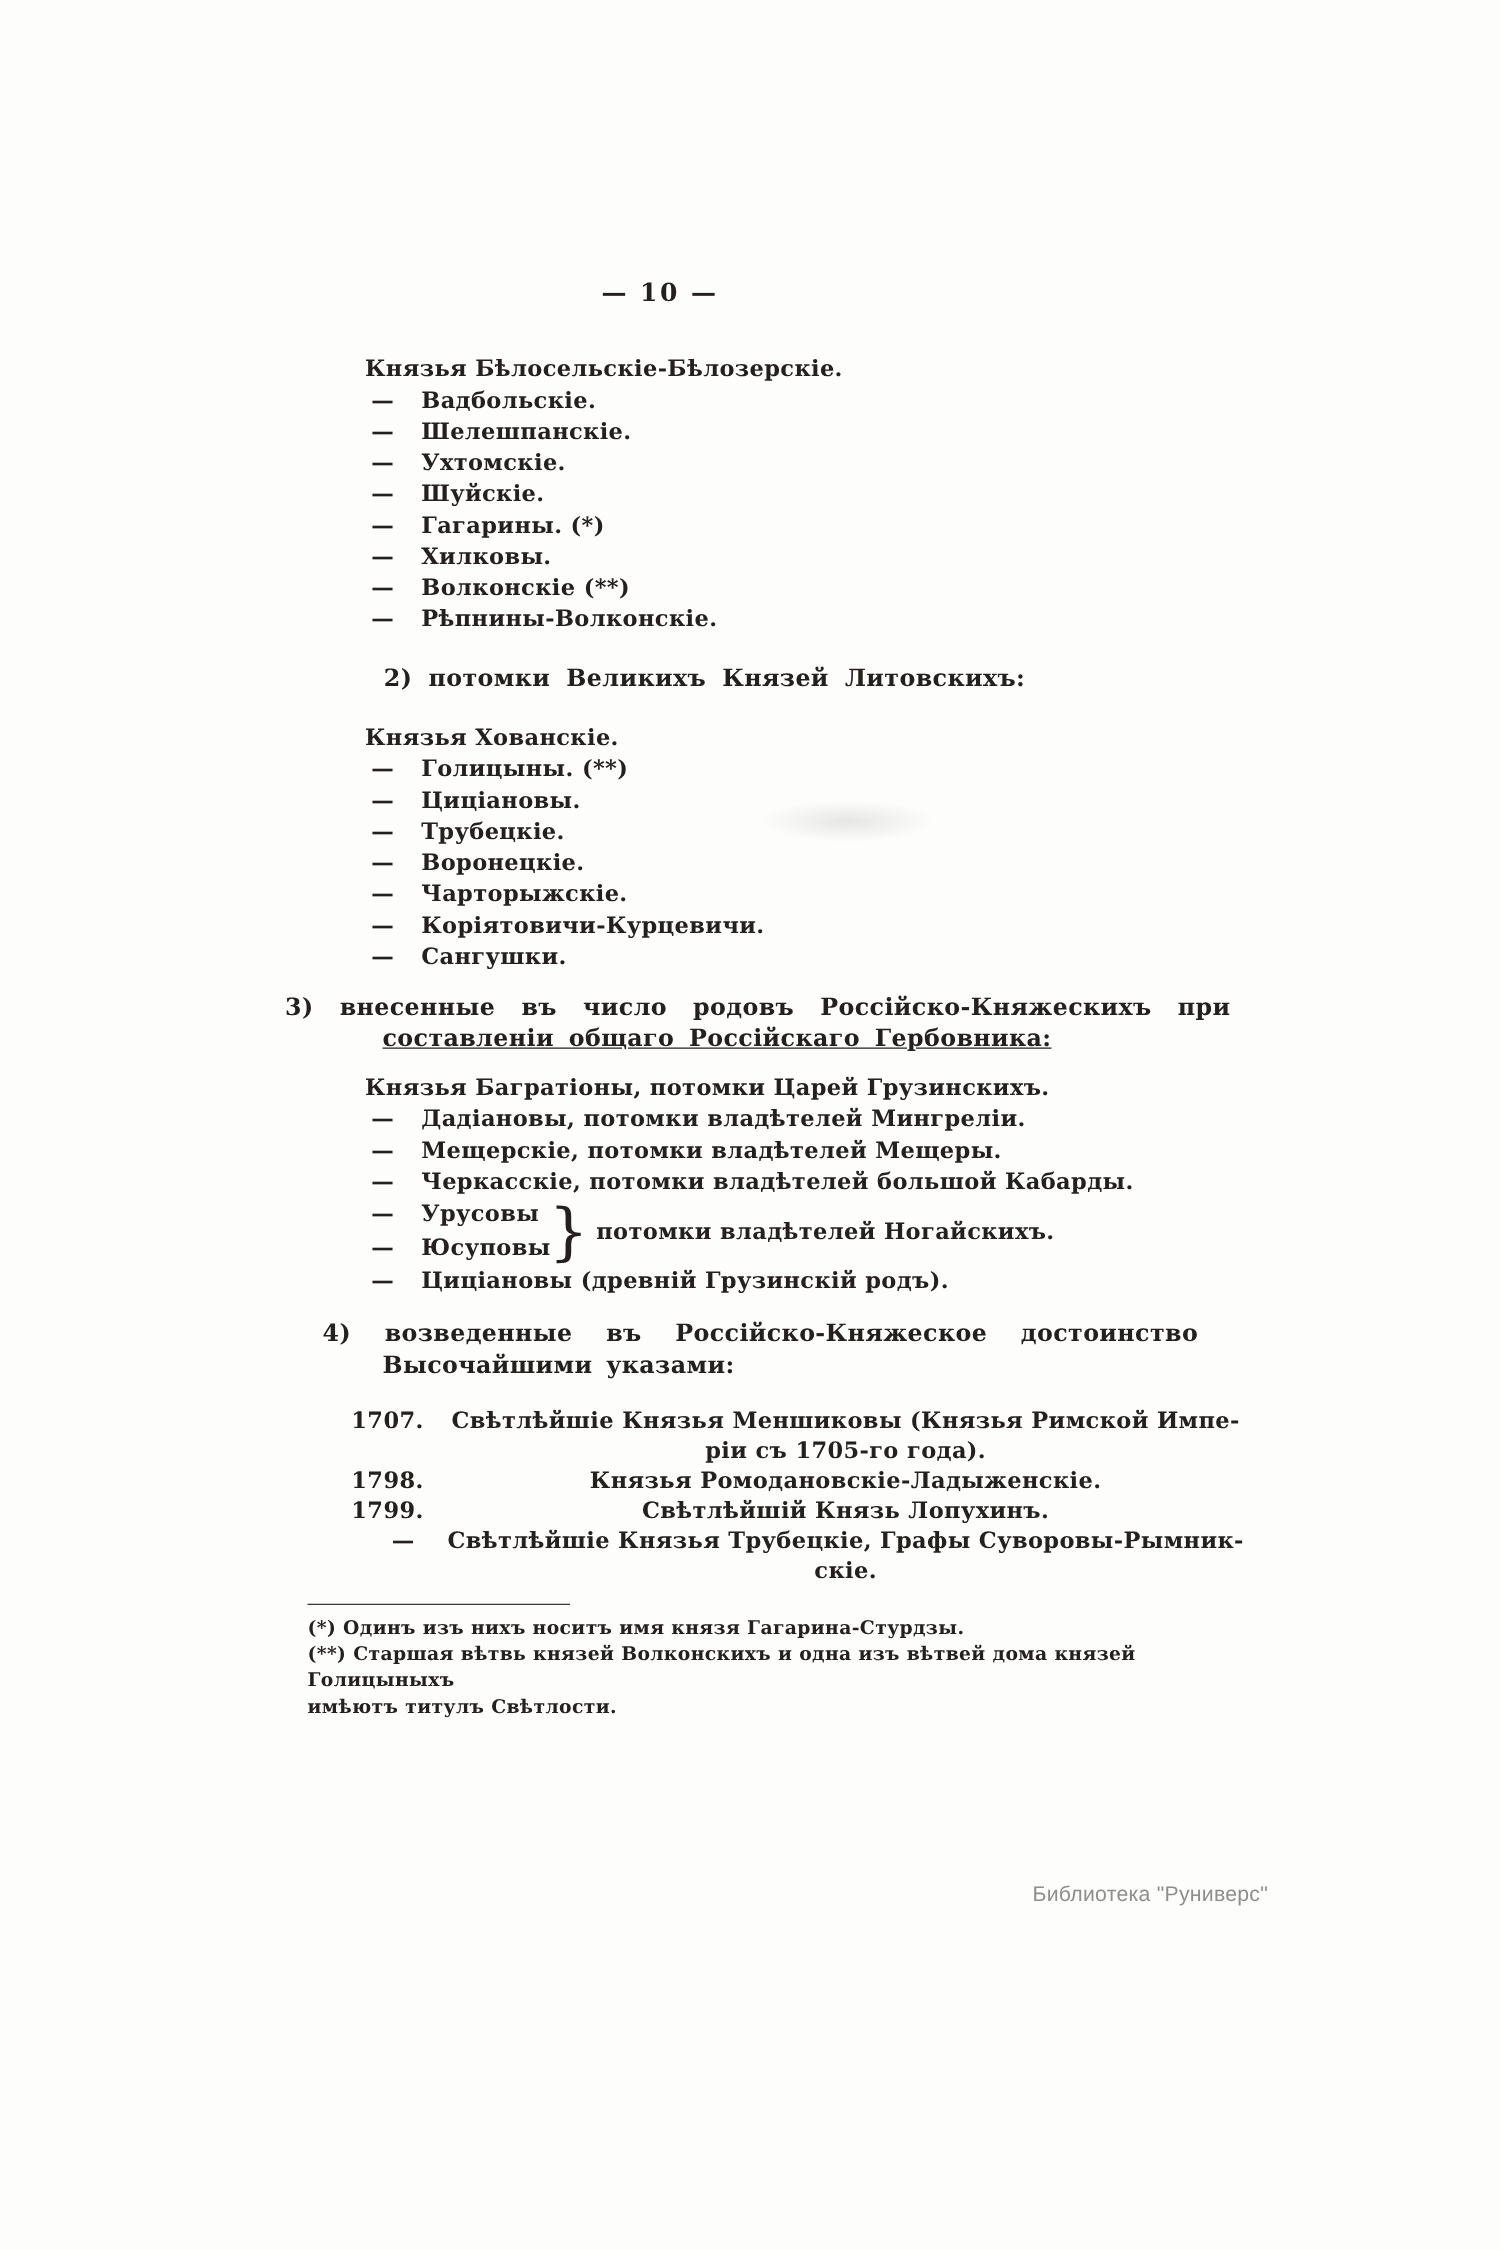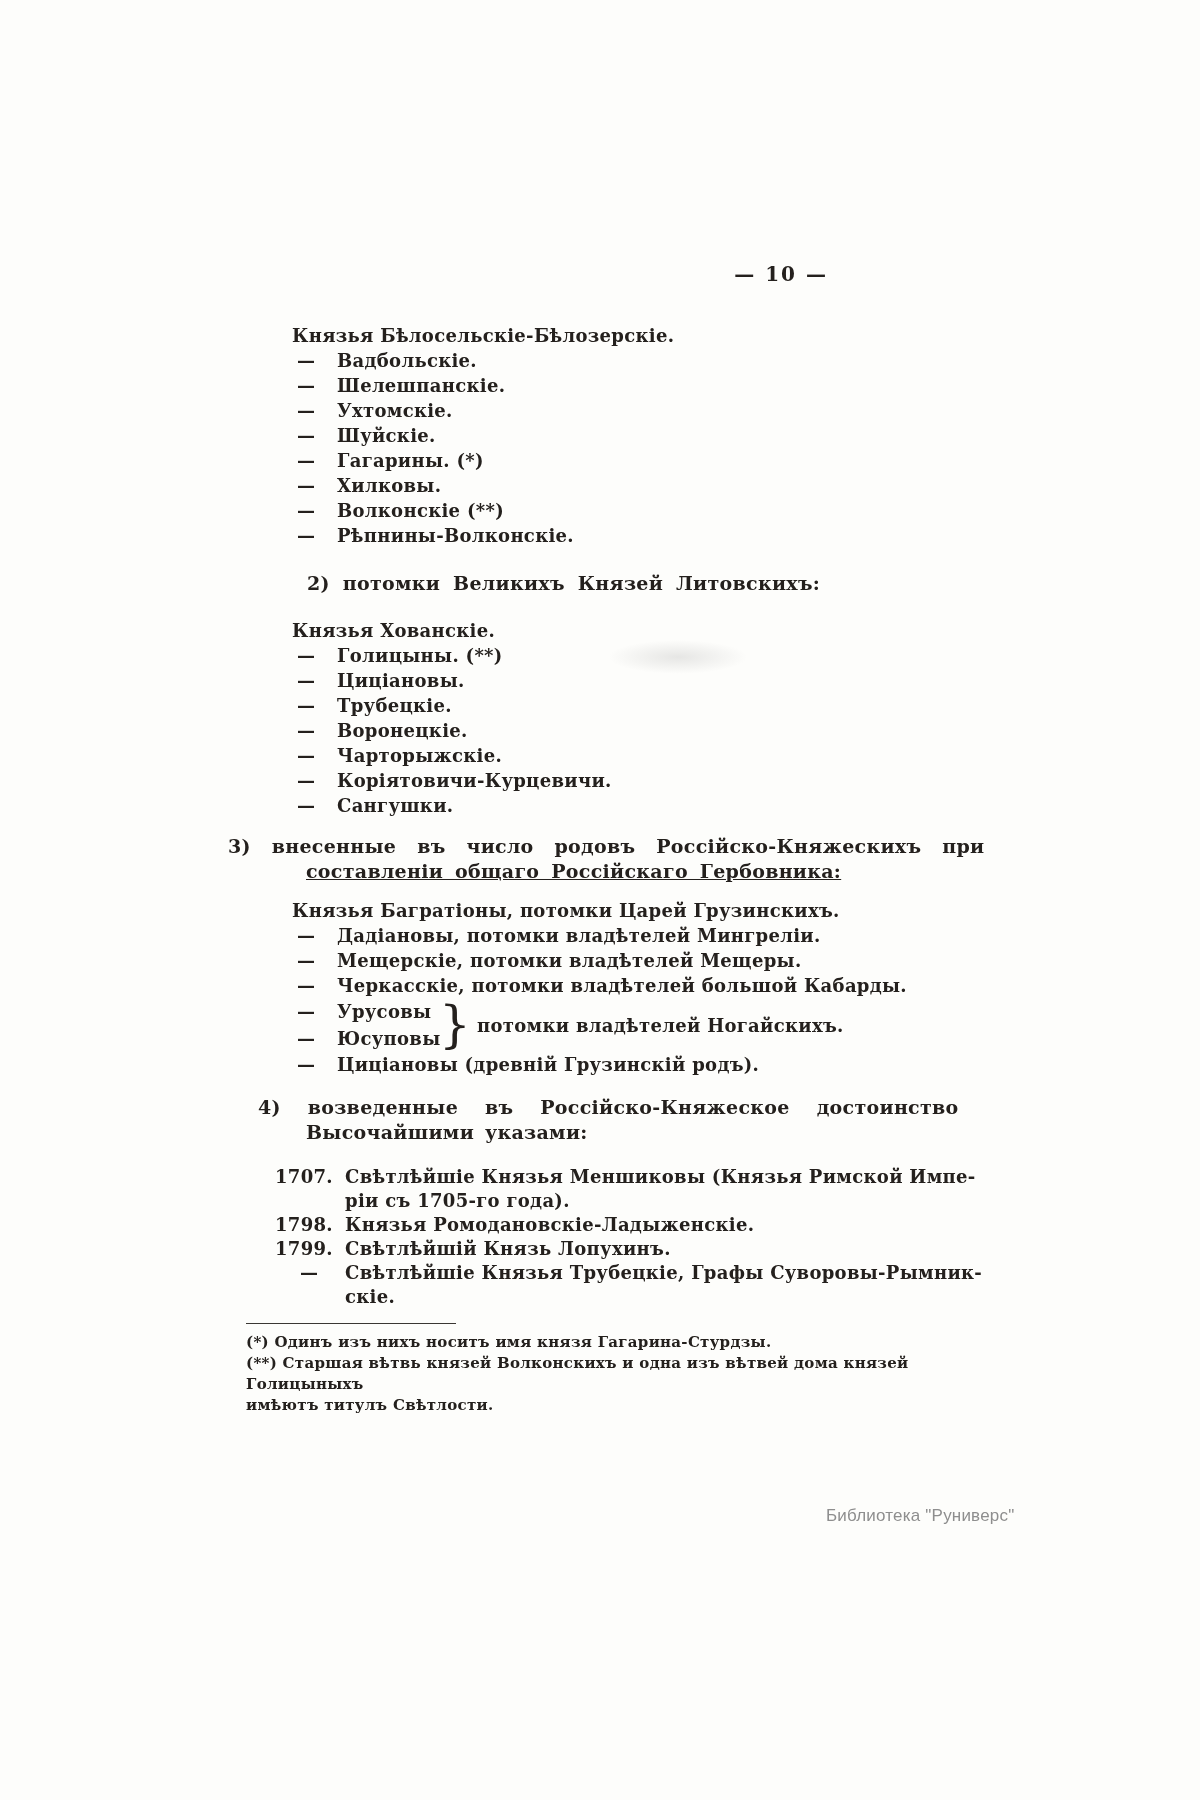--- a/index.html
+++ b/index.html
@@ -21,21 +21,21 @@
     position:absolute; left:608px; top:640px; width:140px; height:34px;
     background:radial-gradient(ellipse at center, rgba(110,110,110,0.16), rgba(110,110,110,0) 70%);
     pointer-events:none;
   }
 
   .content {
     position:absolute; left:228px; top:222px; width:780px;
     font-size:18px; line-height:25px; letter-spacing:0.3px;
   }
 
-  .page-num { width:600px; text-align:right; font-size:20px; letter-spacing:2px;margin-top:40px; }
+  .page-num { width:600px; text-align:center; font-size:20px; letter-spacing:2px; }
 
   .name-list .lead { margin-left:64px; }
   .name-list .item { margin-left:69px; display:flex; }
   .dash { flex:0 0 40px; width:40px; }
 
   .list-1 { margin-top:36px; }
   .list-2 { margin-top:22px; }
   .list-3 { margin-top:14px; }
 
   .sec-heading { font-size:19px; }
@@ -45,21 +45,21 @@
   .h4line1  { margin-top:18px; margin-left:30px; word-spacing:20px; }
   .h4line2  { margin-left:78px; word-spacing:4px; }
 
   .brace-row { display:flex; align-items:center; margin-left:69px; }
   .brace-names { width:142px; }
   .brace-names .bline { display:flex; line-height:27px; }
   .brace-char { font-size:50px; font-weight:400; line-height:54px; width:30px; color:#24201d; }
   .brace-label { margin-left:8px; }
 
   .dated-list { margin-top:20px; }
-  .drow { display:flex; margin-left:47px; }
+  .drow { display:flex; margin-left:47px;text-align:center; }
   .drow .ddate { flex:0 0 70px; }
   .drow .ddate.dash-date { padding-left:25px; }
   .drow .dtext { flex:1; }
   .dated-list .drow > * { line-height:24px; }
 
   .fn-rule { margin-top:14px; margin-left:18px; width:210px; border-top:1.5px solid #3a3733; }
   .footnotes { margin-top:8px; margin-left:18px; width:745px; font-size:15px; line-height:21px; }
 
   .watermark {
     position:absolute; left:826px; top:1506px;

